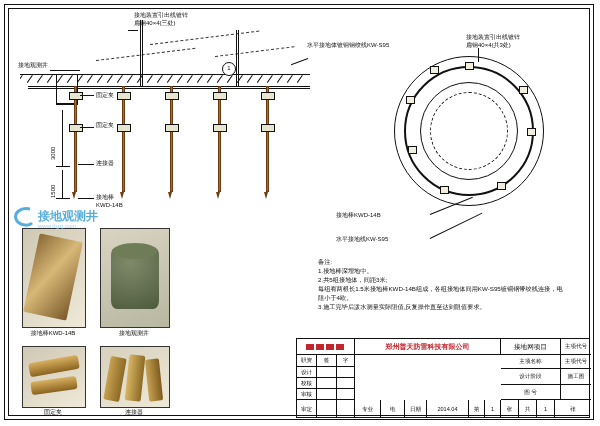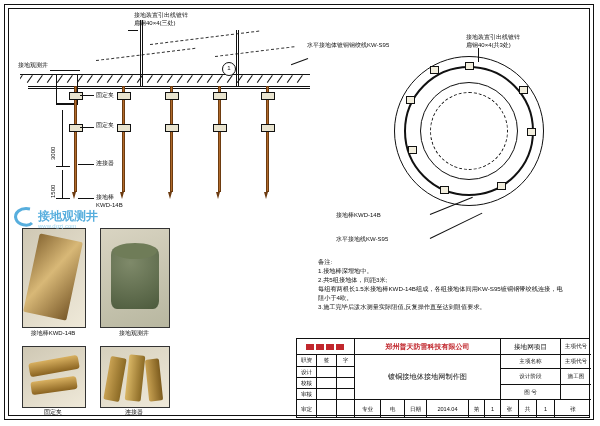--- a/index.html
+++ b/index.html
@@ -234,21 +234,20 @@
     <div class="cell" style="left:40px;top:39px;width:18px;height:11px;"></div>
 
     <div class="cell" style="left:0;top:50px;width:20px;height:11px;">审核</div>
     <div class="cell" style="left:20px;top:50px;width:20px;height:11px;"></div>
     <div class="cell" style="left:40px;top:50px;width:18px;height:11px;"></div>
 
     <div class="cell nbb" style="left:0;top:61px;width:20px;height:18px;">审定</div>
     <div class="cell nbb" style="left:20px;top:61px;width:20px;height:18px;"></div>
     <div class="cell nbb" style="left:40px;top:61px;width:18px;height:18px;"></div>
 
-    <div class="cell" style="left:58px;top:16px;width:146px;height:45px;font-size:7.2px;">镀铜接地体接地网制作图</div>
 
     <div class="cell" style="left:204px;top:16px;width:60px;height:14px;">主项名称</div>
     <div class="cell nb" style="left:264px;top:16px;width:30px;height:14px;">主项代号</div>
 
     <div class="cell" style="left:204px;top:30px;width:60px;height:16px;">设计阶段</div>
     <div class="cell nb" style="left:264px;top:30px;width:30px;height:16px;">施工图</div>
 
     <div class="cell" style="left:204px;top:46px;width:60px;height:15px;">图 号</div>
     <div class="cell nb" style="left:264px;top:46px;width:30px;height:15px;"></div>
 

